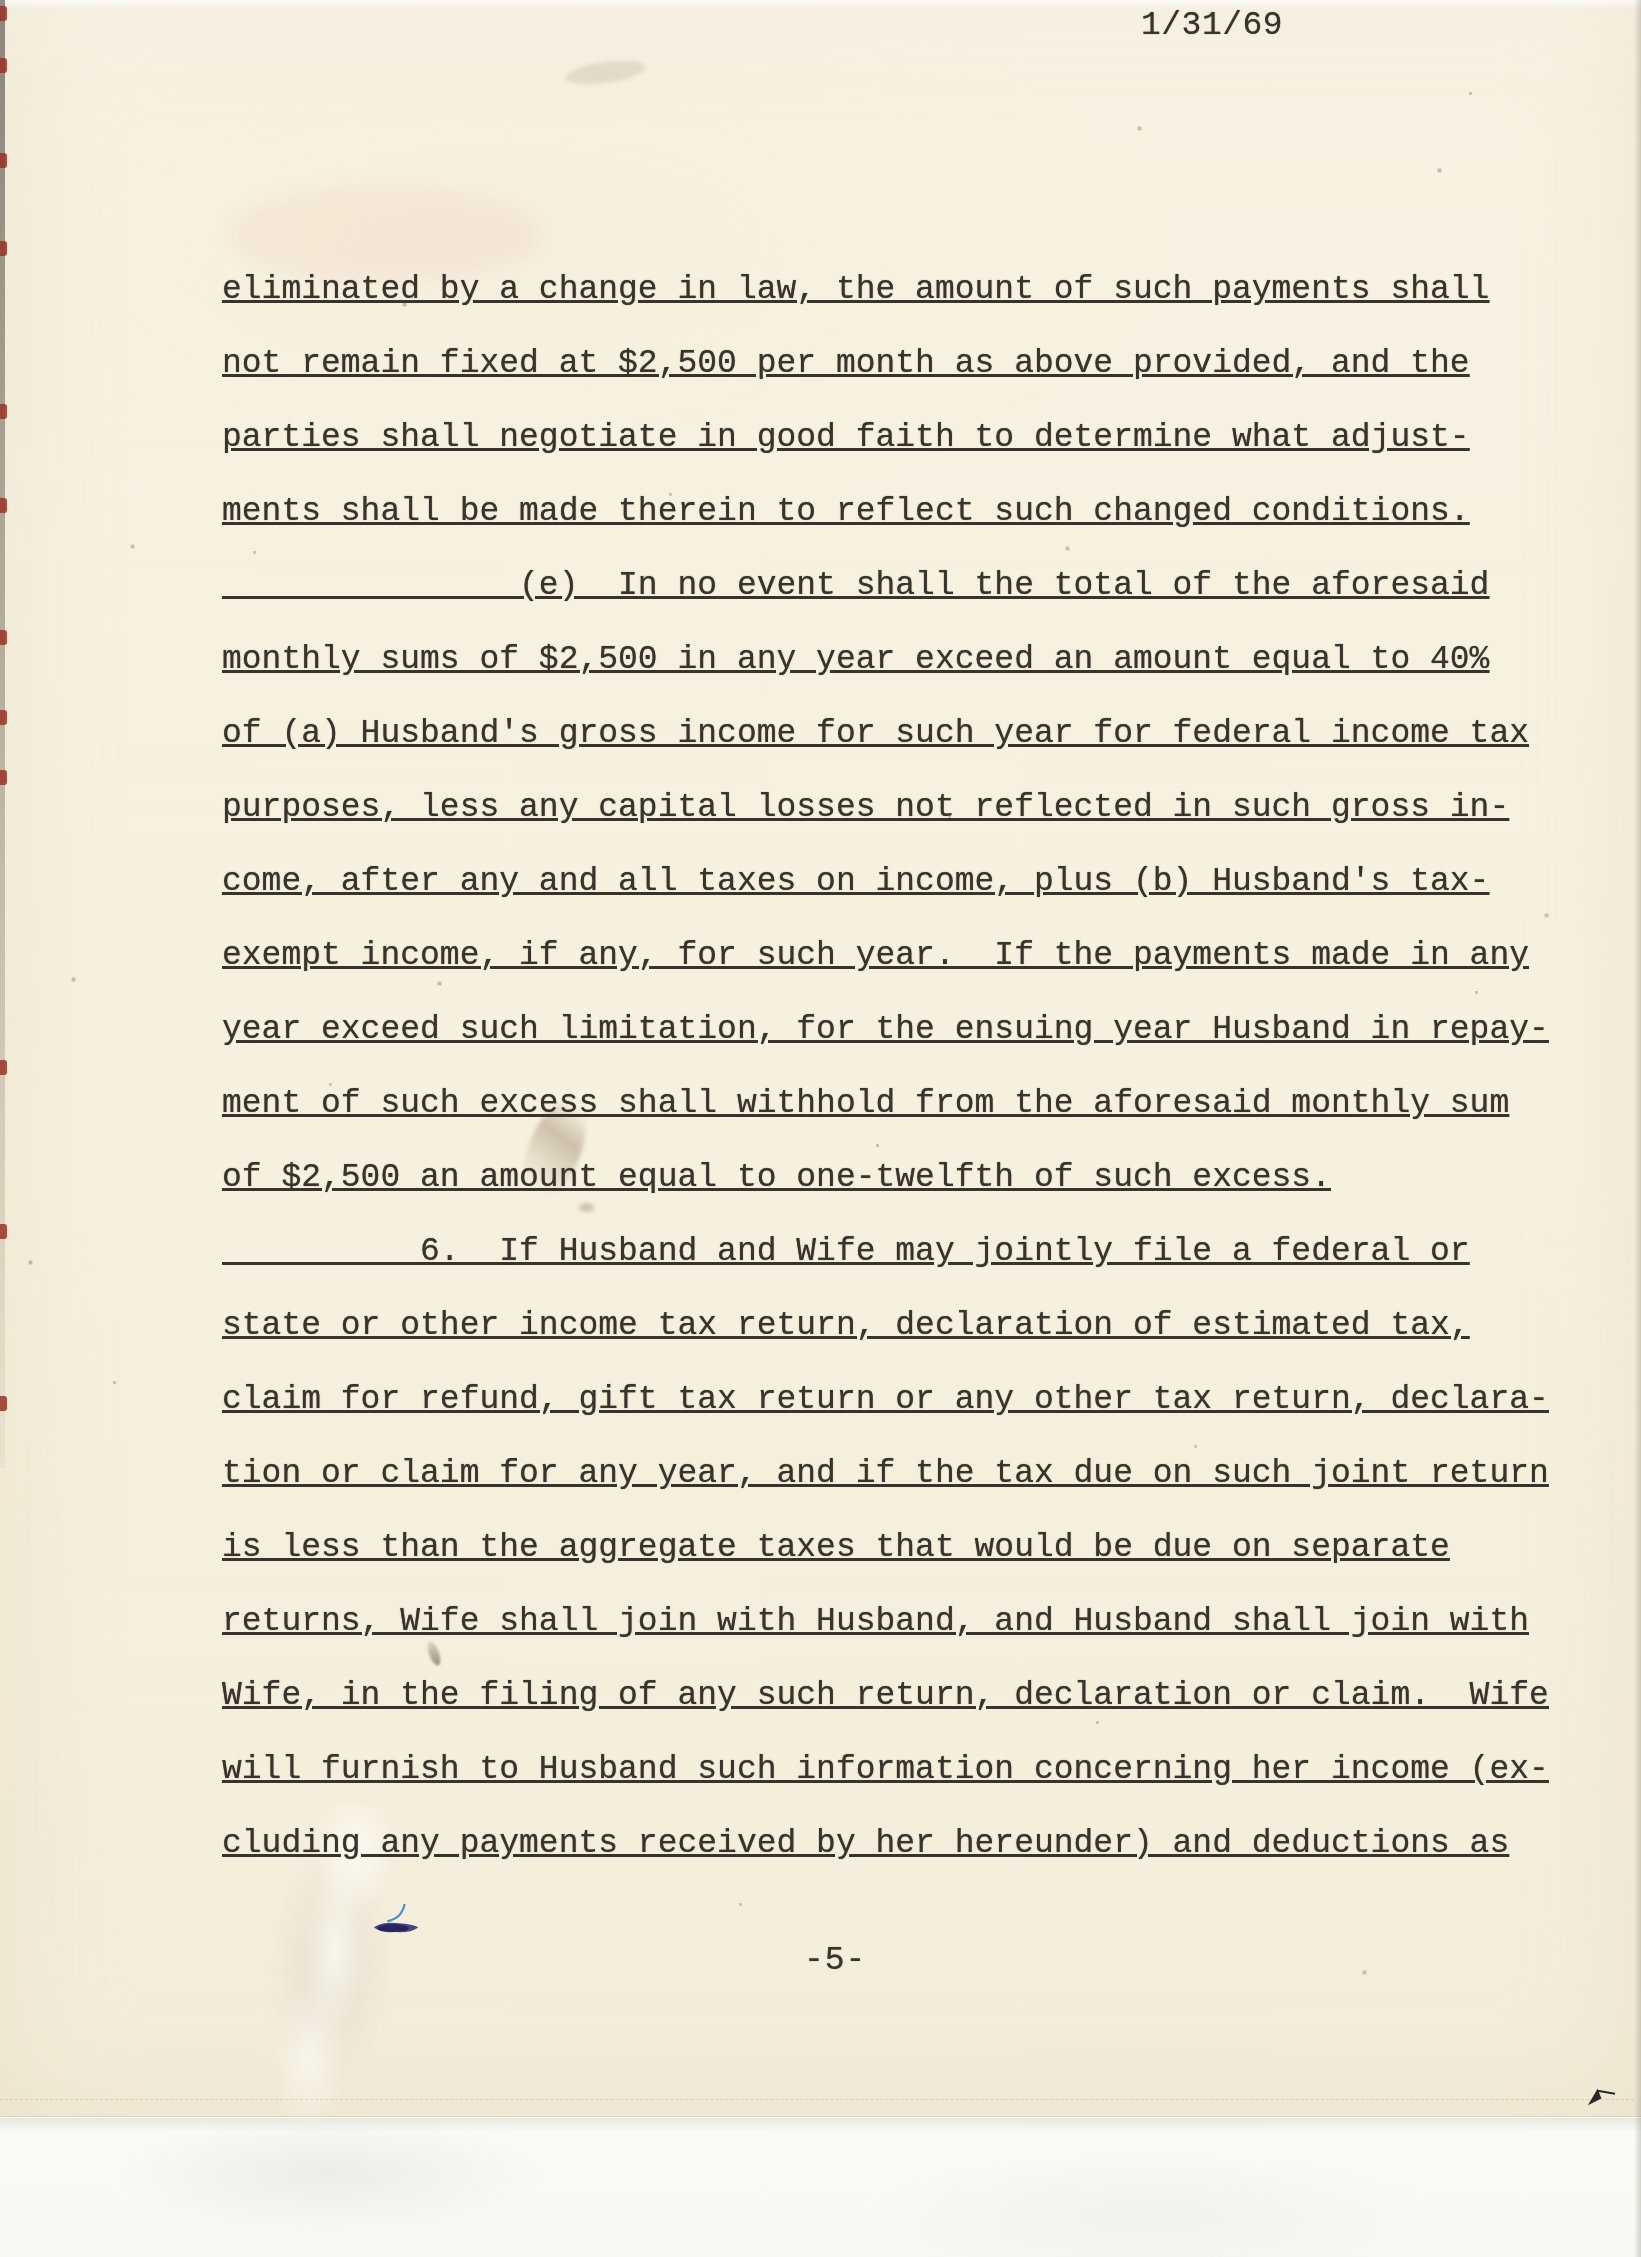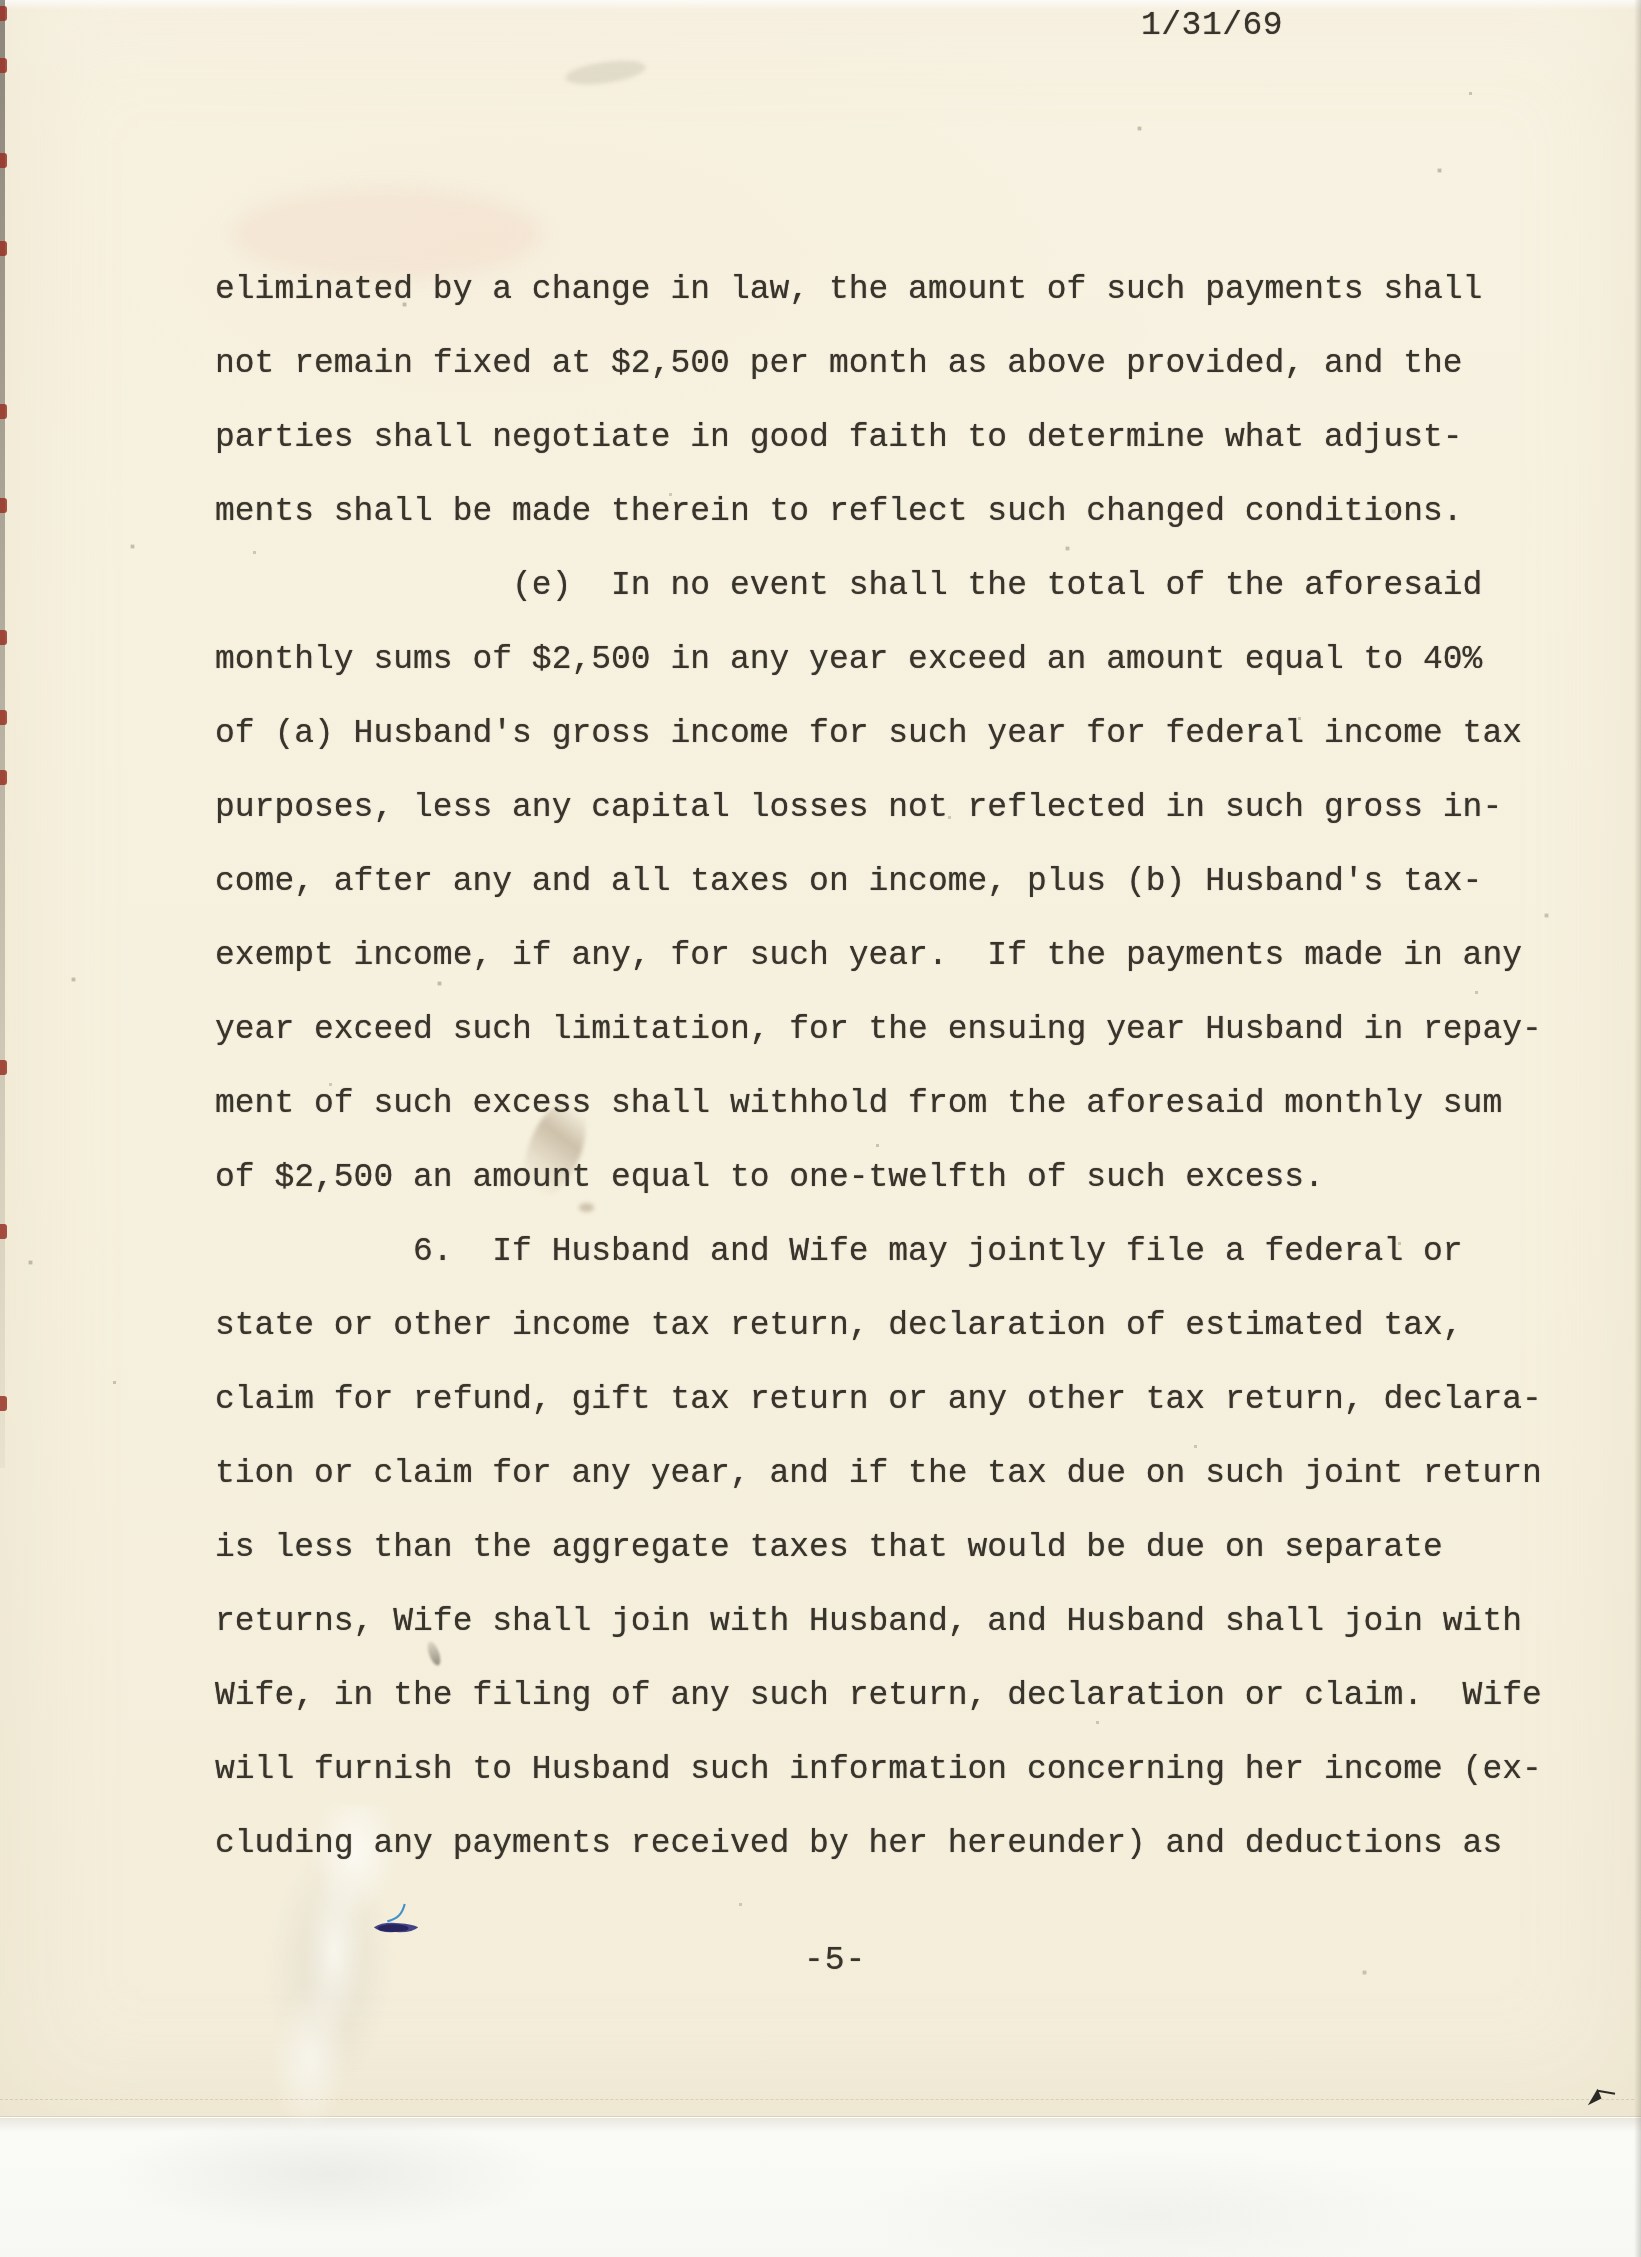--- a/index.html
+++ b/index.html
@@ -47,22 +47,23 @@
   }
   .date {
     position: absolute;
     left: 1141px; top: 7.7px;
     font-size: 33px;
     line-height: 35px;
     letter-spacing: 0.5px;
   }
   .body-lines {
     position: absolute;
-    left: 215px; top: 253px;
+    left: 222px; top: 253px;
     font-size: 33px;
+    text-decoration: underline;
   }
   .body-lines .line {
     height: 74px;
     line-height: 74px;
   }
   .page-number {
     position: absolute;
     left: 804px; top: 1941px;
     font-size: 33px;
     line-height: 39px;

